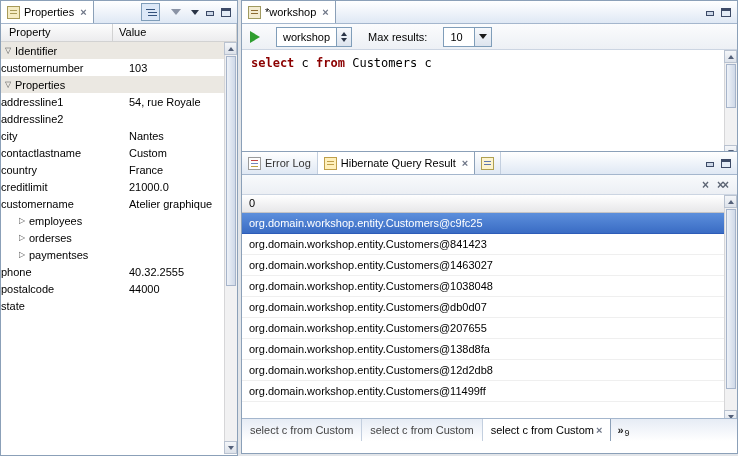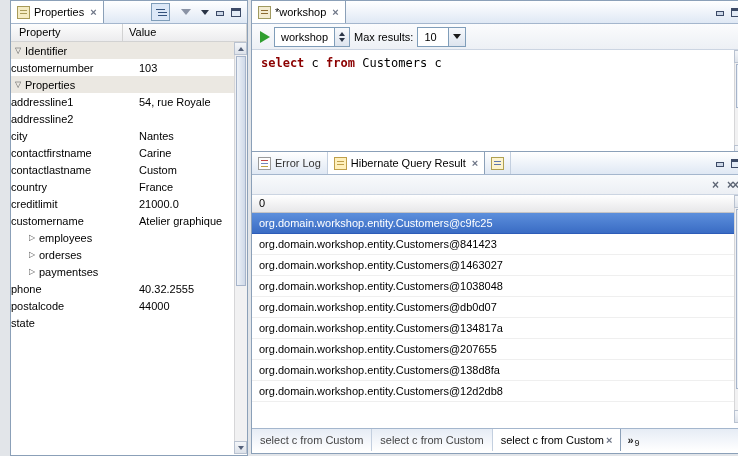--- a/index.html
+++ b/index.html
@@ -2,21 +2,21 @@
 <html><head>
 <meta charset="utf-8">
 <style>
   * { box-sizing: border-box; margin: 0; padding: 0; }
   html,body { width:738px; height:456px; }
   .workbench {
     position: relative; width: 738px; height: 456px;
     background: #e2e5e9; overflow: hidden;
     font-family: "Liberation Sans", sans-serif; font-size: 11px; color: #000;
   }
-  .panel { position: absolute; background: #fff; border: 1px solid #8ba0b8; margin-left: 10px; }
+  .panel { position: absolute; background: #fff; border: 1px solid #8ba0b8; }
   #props   { left: 0;     top: 0;    width: 238px; height: 456px; }
   #editor  { left: 241px; top: 0;    width: 497px; height: 172px; }
   #results { left: 241px; top: 151px; width: 497px; height: 303px; }
 
   
   .tabbar {
     height: 23px; display: flex; align-items: stretch;
     background: linear-gradient(#ffffff, #dfe8f4);
     border-bottom: 1px solid #a4b6cd; position: relative;
   }
@@ -67,21 +67,21 @@
   .sbarr { position:absolute; width:13px; height:13px; background:linear-gradient(#f4f6f9,#dde2ea); border:1px solid #b9c2d0; display:flex; align-items:center; justify-content:center; }
   .hsb .sbarr { top:0; }
   .t-up    { width:0;height:0;border-left:3px solid transparent;border-right:3px solid transparent;border-bottom:4px solid #55617a; }
   .t-down  { width:0;height:0;border-left:3px solid transparent;border-right:3px solid transparent;border-top:4px solid #55617a; }
   .t-left  { width:0;height:0;border-top:3px solid transparent;border-bottom:3px solid transparent;border-right:4px solid #55617a; }
   .t-right { width:0;height:0;border-top:3px solid transparent;border-bottom:3px solid transparent;border-left:4px solid #55617a; }
   .thumb-v { position:absolute; left:1px; right:1px; background:linear-gradient(90deg,#eef2f8,#cfd9e8); border:1px solid #a6b4ca; }
   .thumb-h { position:absolute; top:1px; bottom:1px; background:linear-gradient(#eef2f8,#cfd9e8); border:1px solid #a6b4ca; }
 
   
-  .etoolbar { height:26px; display:flex; align-items:center; gap:4px; padding:0 8px;
+  .etoolbar { height:26px; display:flex; align-items:center; gap:16px; padding:0 8px;
     background:linear-gradient(#fbfcfd,#edf0f5); border-bottom:1px solid #ccd5e2; }
   .runbtn { width:0; height:0; border-left:10px solid #2f9e2f; border-top:6px solid transparent; border-bottom:6px solid transparent; }
   .combo { display:flex; align-items:stretch; border:1px solid #7f9db9; background:#fff; height:20px; }
   .combo .ctext { display:flex; align-items:center; padding:0 6px; min-width:56px; }
   .combo .spin { width:15px; border-left:1px solid #7f9db9; background:linear-gradient(#f7f9fc,#dde4ee);
     display:flex; flex-direction:column; align-items:center; justify-content:center; gap:2px; }
   .spin .su { width:0;height:0;border-left:3px solid transparent;border-right:3px solid transparent;border-bottom:4px solid #2a3446; }
   .spin .sd { width:0;height:0;border-left:3px solid transparent;border-right:3px solid transparent;border-top:4px solid #2a3446; }
   .combo .drop { width:17px; border-left:1px solid #7f9db9; background:linear-gradient(#f7f9fc,#dde4ee);
     display:flex; align-items:center; justify-content:center; }
@@ -93,21 +93,21 @@
 
   
   .rtoolbar { height:20px; display:flex; align-items:center; justify-content:flex-end; gap:10px; padding:0 10px;
     background:linear-gradient(#f8fafc,#eceff4); border-bottom:1px solid #ccd5e2; }
   .xicon { color:#5e6675; font-weight:bold; font-size:12px; line-height:1; letter-spacing:-2px; }
   .thead { position:absolute; top:43px; left:0; width:483px; height:18px;
     background:linear-gradient(#ffffff,#e7e7e9); border-bottom:1px solid #c4c4c6; padding:2px 0 0 7px; }
   .tbody { position:absolute; top:61px; left:0; width:483px; height:210px; background:#fff; overflow:hidden; }
   .trow { height:21px; line-height:20px; padding-left:7px; border-bottom:1px solid #efefef; white-space:nowrap; overflow:hidden; }
   .trow.sel { background:linear-gradient(#5c8fdc,#3a6cc4); color:#fff; border-bottom:1px solid #2d5cb8; }
-  .btabs { position:absolute; left:0; right:0; bottom:2px; height:23px; display:flex; align-items:stretch;
+  .btabs { position:absolute; left:0; right:0; bottom:12px; height:23px; display:flex; align-items:stretch;
     background:linear-gradient(#e6ecf5,#ffffff); border-top:1px solid #a4b6cd; }
   .btab { display:flex; align-items:center; padding:0 8px; border-right:1px solid #c3cfdf; color:#444; white-space:nowrap; }
   .btab.active { background:#fff; color:#000; border-right:1px solid #8ba0b8; }
   .ovf { display:flex; align-items:center; padding:0 6px; color:#222; font-weight:bold; }
   .ovf .cnt { font-weight:normal; font-size:9px; margin:6px 0 0 1px; }
 
   
   .tbtn { width:19px; height:18px; display:flex; align-items:center; justify-content:center; border:1px solid transparent; flex:0 0 auto; }
   .tbtn.pressed { border:1px solid #7f9db9; background:#dce8f7; }
   .g-tree { width:9px; height:9px; position:relative; }
@@ -162,24 +162,20 @@
         <span class="pname">addressline1</span>
         <span class="pval">54, rue Royale</span>
       </div>
       <div class="prow prop">
         <span class="pname">addressline2</span>
         <span class="pval"></span>
       </div>
       <div class="prow prop">
         <span class="pname">city</span>
         <span class="pval">Nantes</span>
-      </div>
-      <div class="prow prop">
-        <span class="pname">contactfirstname</span>
-        <span class="pval">Carine</span>
       </div>
       <div class="prow prop">
         <span class="pname">contactlastname</span>
         <span class="pval">Custom</span>
       </div>
       <div class="prow prop">
         <span class="pname">country</span>
         <span class="pval">France</span>
       </div>
       <div class="prow prop">
@@ -307,24 +303,24 @@
     </div>
 
     <div class="thead">0</div>
 
     <div class="tbody">
       <div class="trow sel">org.domain.workshop.entity.Customers@c9fc25</div>
       <div class="trow">org.domain.workshop.entity.Customers@841423</div>
       <div class="trow">org.domain.workshop.entity.Customers@1463027</div>
       <div class="trow">org.domain.workshop.entity.Customers@1038048</div>
       <div class="trow">org.domain.workshop.entity.Customers@db0d07</div>
-      <div class="trow">org.domain.workshop.entity.Customers@134817a</div>
       <div class="trow">org.domain.workshop.entity.Customers@207655</div>
       <div class="trow">org.domain.workshop.entity.Customers@138d8fa</div>
       <div class="trow">org.domain.workshop.entity.Customers@12d2db8</div>
+      <div class="trow">org.domain.workshop.entity.Customers@11499ff</div>
     </div>
 
     <div class="vsb" style="top:43px; right:0; height:228px;">
       <span class="sbarr" style="top:0; right:0;">
           <span class="t-up"></span>
         </span>
       <div class="thumb-v" style="top:14px; height:180px;"></div>
       <span class="sbarr" style="bottom:0; right:0;">
           <span class="t-down"></span>
         </span>

